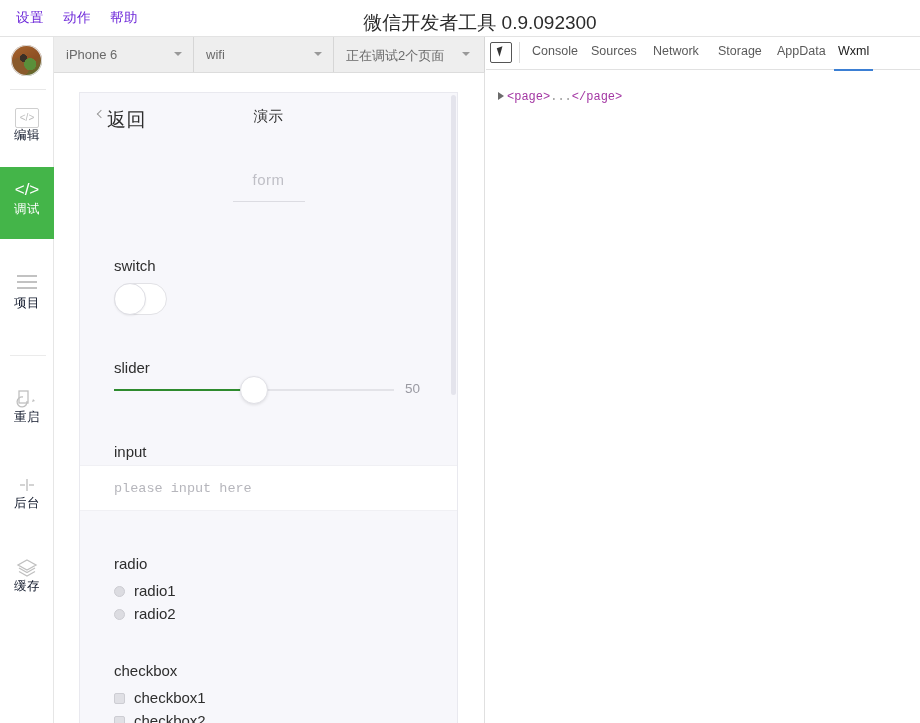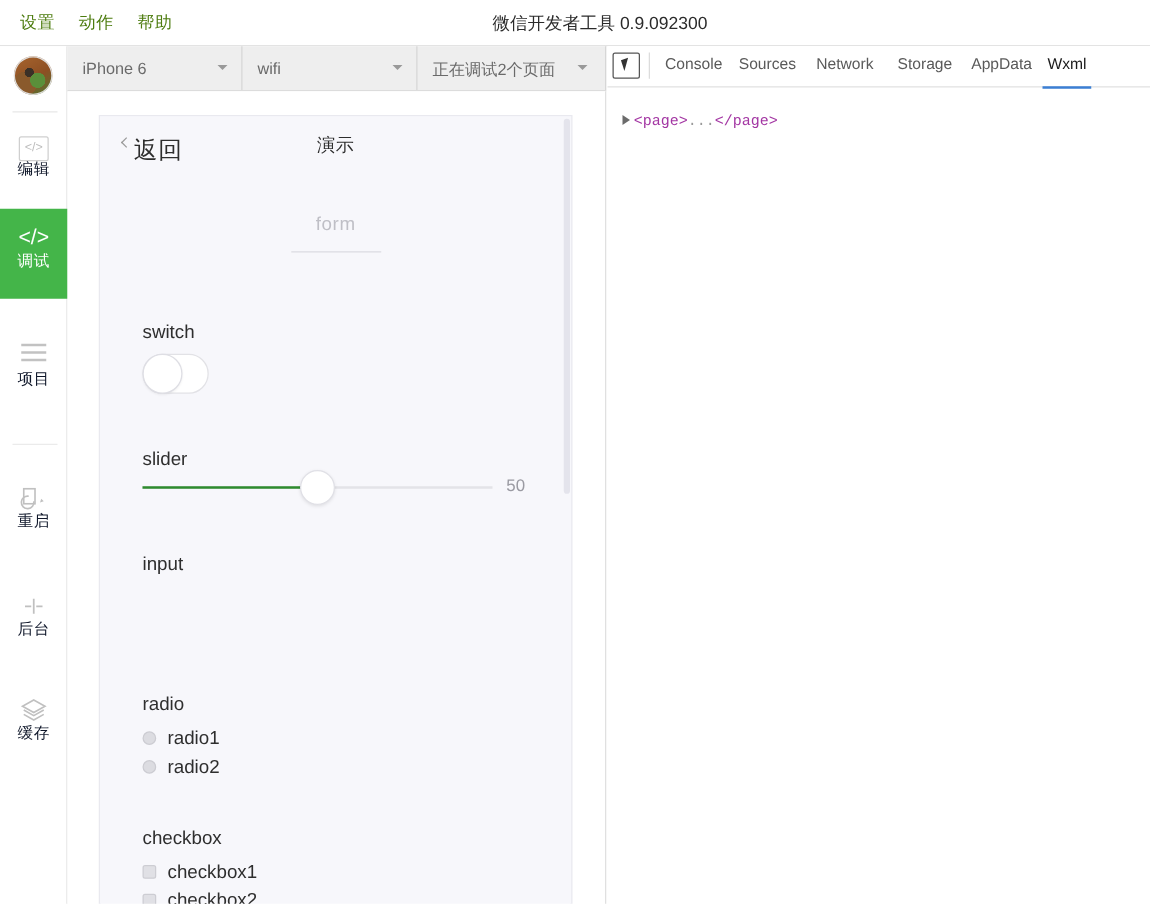--- a/index.html
+++ b/index.html
@@ -11,29 +11,29 @@
   }
 
   
   #menubar {
     position: absolute; left: 0; top: 0; width: 920px; height: 37px;
     background: #ffffff;
     border-bottom: 1px solid #e3e3e3;
   }
   .menu-item {
     position: absolute; top: 9px;
-    font-size: 13.5px; color: #4d7c0f; letter-spacing: .5px;
+    font-size: 13.5px; color: #6d28d9; letter-spacing: .5px;
     cursor: default;
   }
   #menu-settings { left: 16px; }
   #menu-actions  { left: 63px; }
   #menu-help     { left: 110px; }
   #app-title {
     position: absolute; top: 10px; left: 0; width: 872px;
-    text-align: center; font-size: 14px; color: #2b2b2b;
+    text-align: center; font-size: 19px; color: #2b2b2b;
     padding-left: 88px;
   }
 
   
   #rail {
     position: absolute; left: 0; top: 37px; width: 54px; height: 686px;
     background: #ffffff; border-right: 1px solid #e6e6e6;
   }
   #avatar-wrap {
     position: absolute; left: 0; top: 4px; width: 54px; height: 48px;
@@ -401,20 +401,23 @@
     </div>
 
     <div class="sec-label" id="slider-label">slider</div>
     <div id="slider-track">
       <div id="slider-fill" style="width: 50%; background: rgb(46, 139, 46);"></div>
       <div id="slider-knob" style="left: 50%;"></div>
     </div>
     <div id="slider-value">50</div>
 
     <div class="sec-label" id="input-label">input</div>
+    <div id="input-field">
+      <span id="input-placeholder">please input here</span>
+    </div>
 
     <div class="sec-label" id="radio-label">radio</div>
     <div class="opt-row" id="radio-1">
       <span class="radio-dot"></span><span>radio1</span>
     </div>
     <div class="opt-row" id="radio-2">
       <span class="radio-dot"></span><span>radio2</span>
     </div>
 
     <div class="sec-label" id="checkbox-label">checkbox</div>

